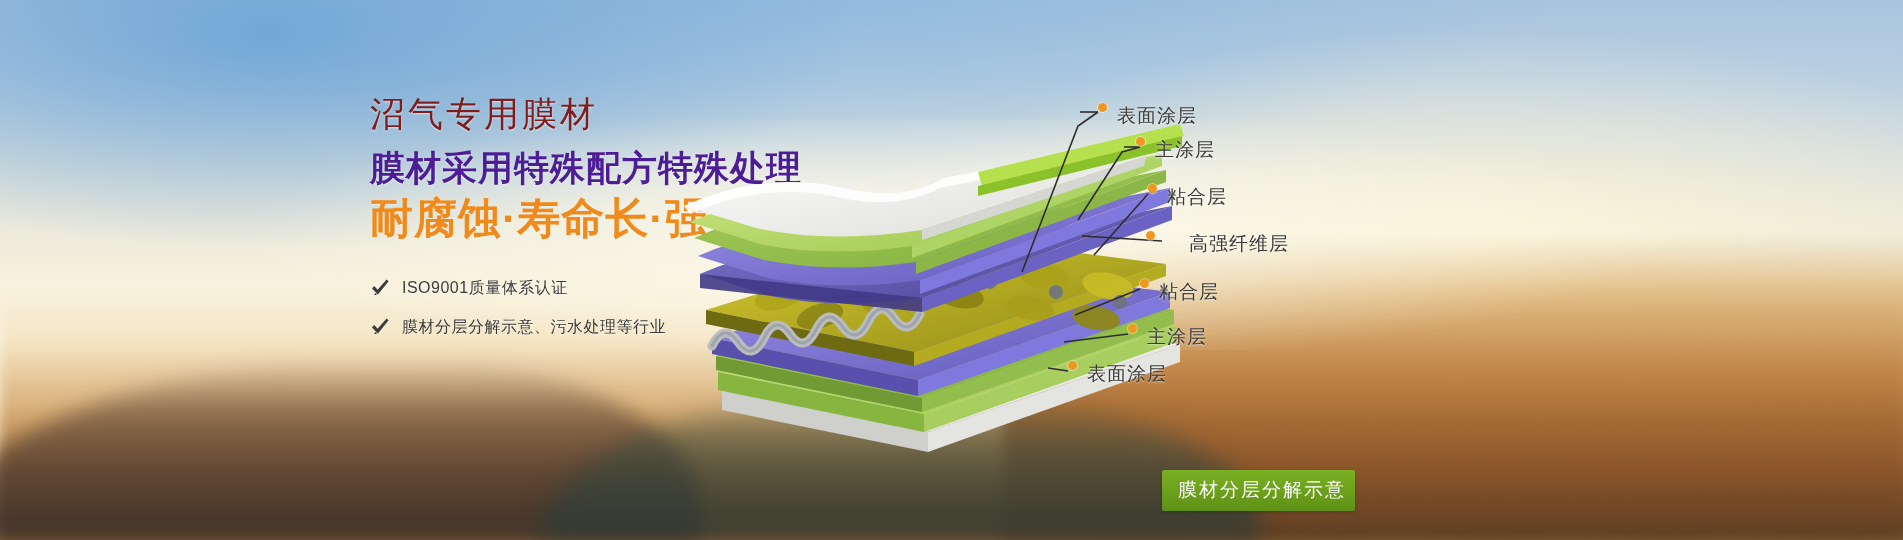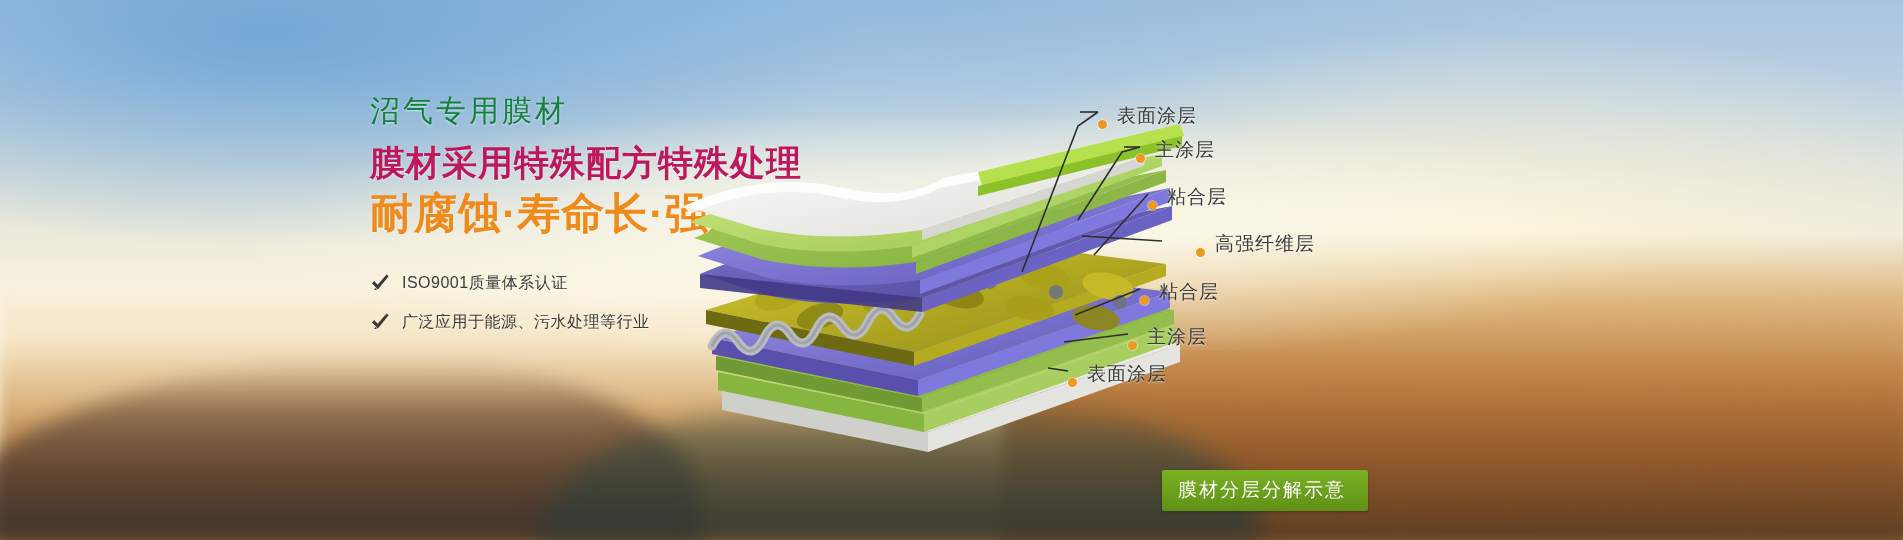--- a/index.html
+++ b/index.html
@@ -41,50 +41,50 @@
       linear-gradient(180deg, rgba(228,186,118,0) 0%, rgba(212,150,68,.55) 18%, rgba(186,114,44,.80) 45%, rgba(140,82,36,.90) 75%, rgba(92,58,30,.95) 100%);
     filter:blur(7px);
   }
   .bg-haze{
     position:absolute;left:0;right:0;top:120px;height:230px;
     background:radial-gradient(ellipse 1000px 180px at 50% 50%, rgba(255,252,238,.85) 0%, rgba(255,252,238,0) 72%);
   }
 
   
   .copy{position:absolute;left:370px;top:96px;width:470px;}
-  .eyebrow{font-size:30px;color:#15803d;letter-spacing:3px;line-height:1;font-weight:400;
+  .eyebrow{font-size:35px;color:#7f1d1d;letter-spacing:3px;line-height:1;font-weight:400;
            text-shadow:0 1px 2px rgba(255,255,255,.6);}
-  .headline{margin-top:17px;font-size:35px;font-weight:bold;color:#be185d;letter-spacing:1px;line-height:1.12;
+  .headline{margin-top:17px;font-size:35px;font-weight:bold;color:#4c1d95;letter-spacing:1px;line-height:1.12;
             text-shadow:0 1px 2px rgba(255,255,255,.55);}
   .headline-accent{margin-top:8px;font-size:43px;font-weight:bold;color:#ef8a1b;letter-spacing:1px;line-height:1.1;
             text-shadow:0 1px 2px rgba(255,255,255,.5);}
   .bullets{margin-top:36px;}
   .bullet{display:flex;margin-bottom:18px;}
   .tick{width:20px;height:20px;margin-right:12px;flex:0 0 auto;}
   .bullet-text{font-size:16px;color:#3b3b3b;letter-spacing:.5px;
             text-shadow:0 1px 1px rgba(255,255,255,.55);}
 
   
   #illus{position:absolute;left:660px;top:60px;width:620px;height:430px;}
   #illus svg{display:block;}
 
   
-  .callout{position:absolute;display:flex;align-items:flex-end;white-space:nowrap;}
+  .callout{position:absolute;display:flex;align-items:flex-start;white-space:nowrap;}
   .dot{width:9px;height:9px;border-radius:50%;background:#f0971f;margin-right:10px;flex:0 0 auto;
        box-shadow:0 0 0 1px rgba(255,255,255,.4);}
   .clabel{font-size:19px;color:#3a3a3a;letter-spacing:1px;
           text-shadow:0 1px 2px rgba(255,255,255,.65);}
 
   #leaders{position:absolute;left:0;top:0;width:1903px;height:540px;pointer-events:none;}
 
   
   .badge{position:absolute;left:1162px;top:470px;
          background:linear-gradient(180deg,#7ab023 0%, #5f9116 100%);
          color:#ffffff;font-size:19px;letter-spacing:2px;
-         padding:7px 22px 8px 16px;border-radius:2px;
+         padding:7px 9px 8px 16px;border-radius:2px;
          box-shadow:0 1px 3px rgba(0,0,0,.25);}
 </style>
 </head>
 <body>
 
 <div id="banner">
 
   <div class="bg-layer bg-sky"></div>
   <div class="bg-layer">
     <div class="bg-ground"></div>
@@ -109,21 +109,21 @@
         </span>
         <span class="bullet-text">ISO9001质量体系认证</span>
       </div>
       <div class="bullet">
         <span class="tick">
           <svg viewBox="0 0 20 20" width="20" height="20">
               <path d="M2 10.5 L4.2 8.0 L7.6 11.8 L16.6 1.6 L18.6 3.2 L7.9 16.6 Z" fill="#3b3b3b"></path>
               <path d="M6.2 14.4 L4.0 17.0 L6.6 17.0 Z" fill="#3b3b3b"></path>
             </svg>
         </span>
-        <span class="bullet-text">广泛应用于能源、污水处理等行业</span>
+        <span class="bullet-text">膜材分层分解示意、污水处理等行业</span>
       </div>
     </div>
   </div>
 
   <div id="illus">
     <svg width="620" height="430" viewBox="0 0 620 430">
       <defs>
         <linearGradient id="gWhite" x1="0" y1="0" x2="1" y2="1">
           <stop offset="0%" stop-color="#ffffff"></stop>
             <stop offset="100%" stop-color="#dcdcd8"></stop>
@@ -267,21 +267,21 @@
     <span class="clabel">表面涂层</span>
   </div>
   <div class="callout" style="left:1136px;top:137px;">
     <span class="dot"></span>
     <span class="clabel">主涂层</span>
   </div>
   <div class="callout" style="left:1148px;top:184px;">
     <span class="dot"></span>
     <span class="clabel">粘合层</span>
   </div>
-  <div class="callout" style="left:1196px;top:231px;">
+  <div class="callout" style="left:1146px;top:231px;gap:24px;">
     <span class="dot"></span>
     <span class="clabel">高强纤维层</span>
   </div>
   <div class="callout" style="left:1140px;top:279px;">
     <span class="dot"></span>
     <span class="clabel">粘合层</span>
   </div>
   <div class="callout" style="left:1128px;top:324px;">
     <span class="dot"></span>
     <span class="clabel">主涂层</span>

